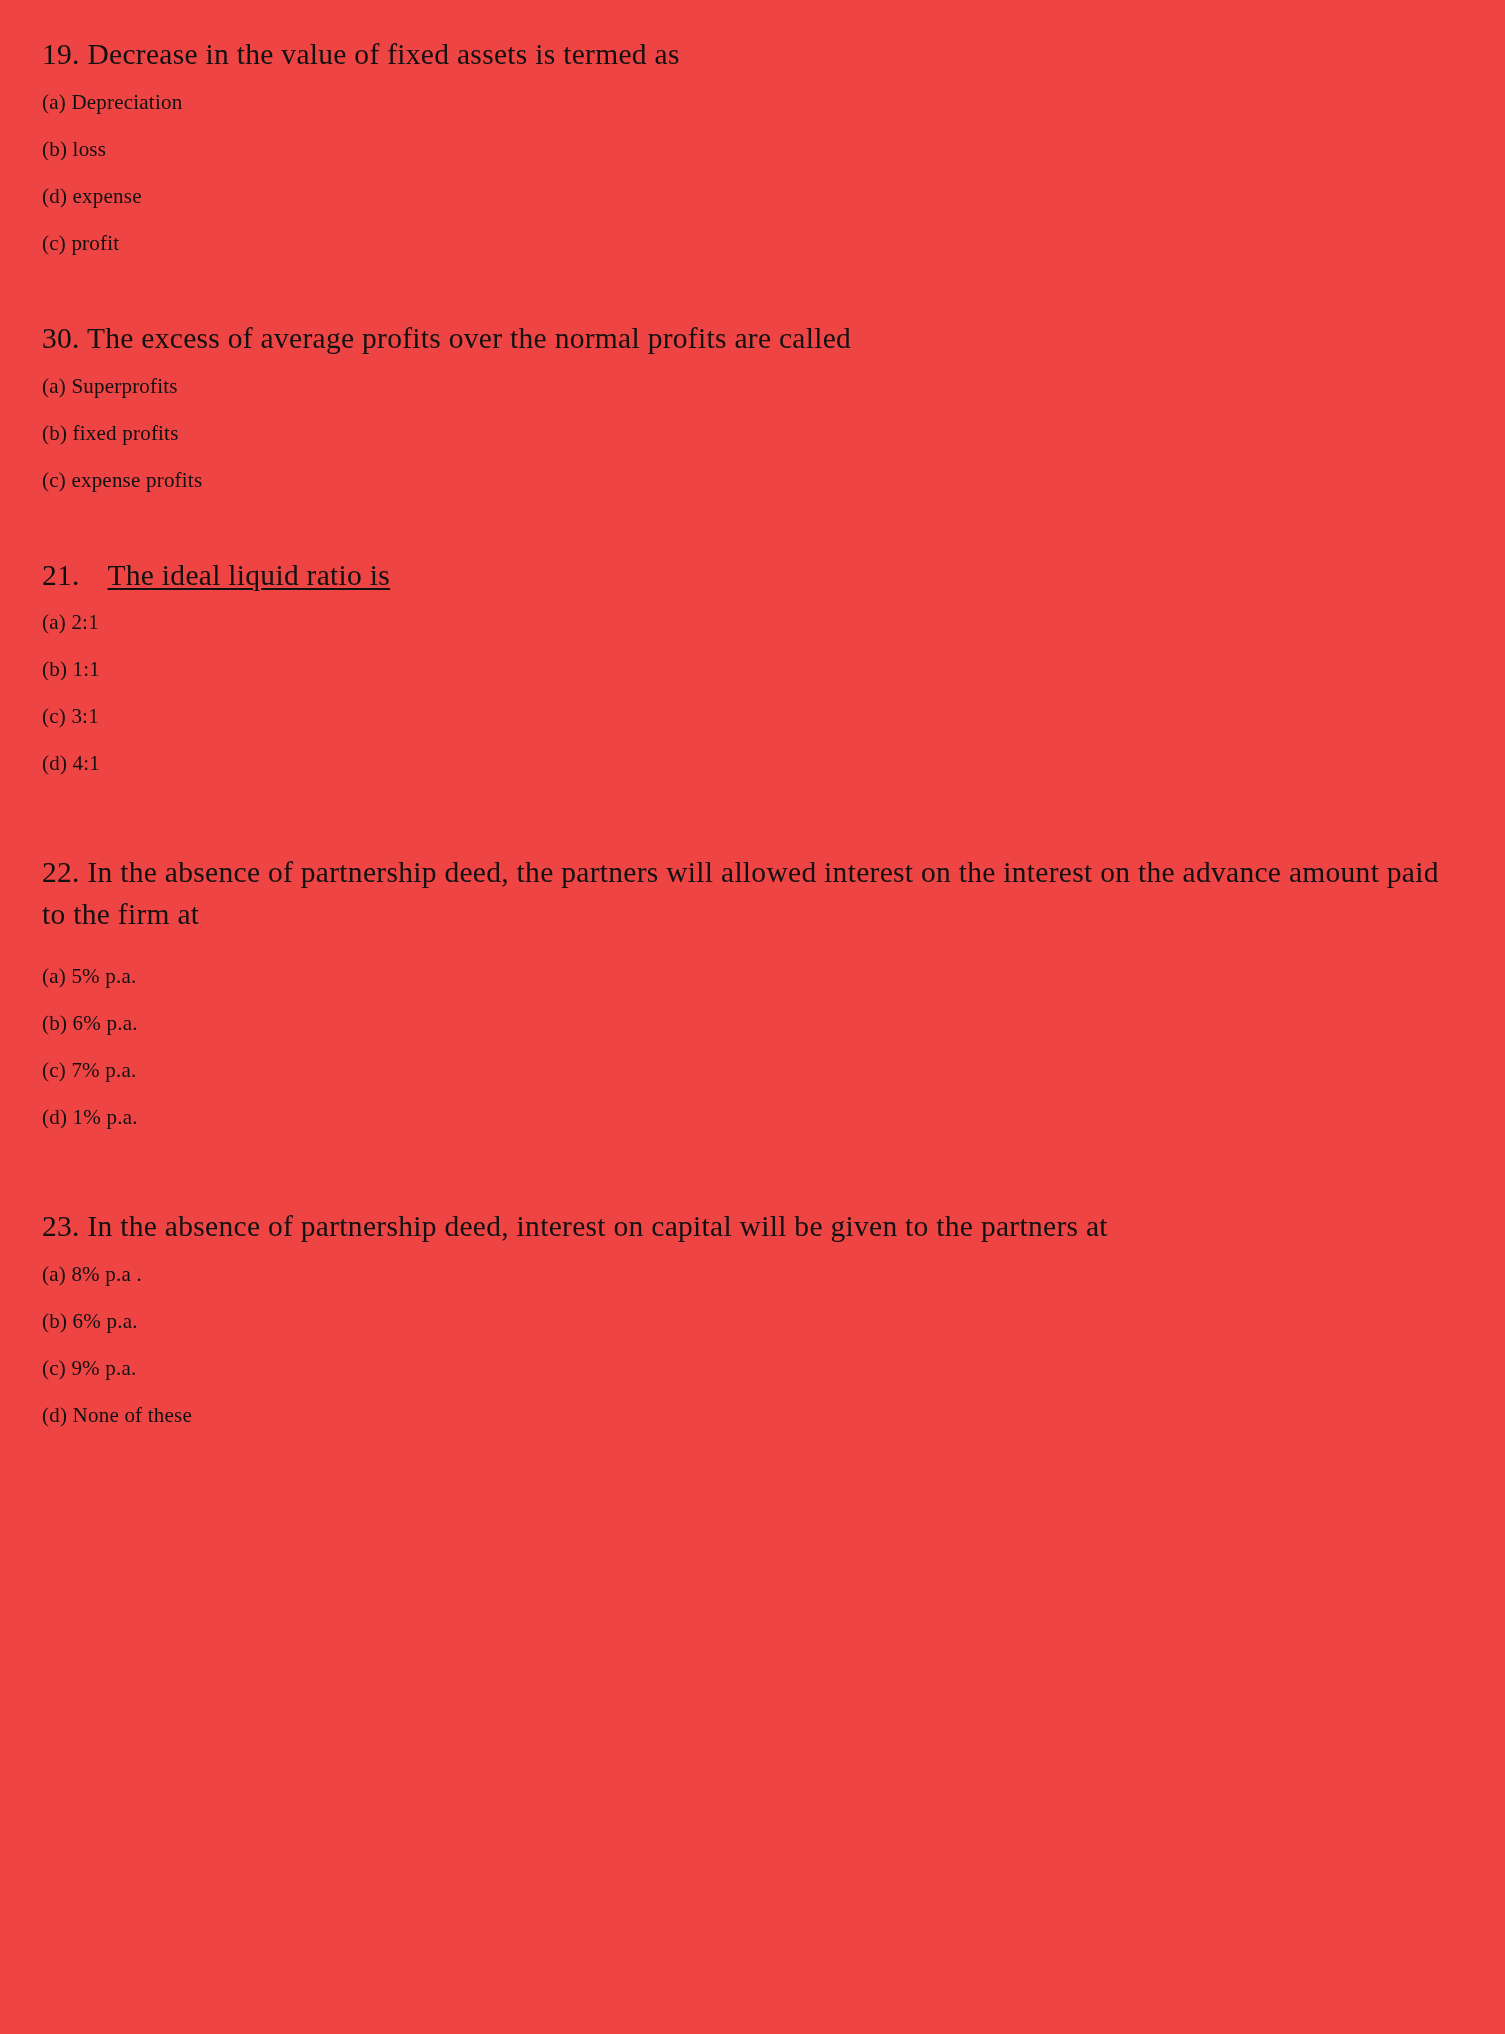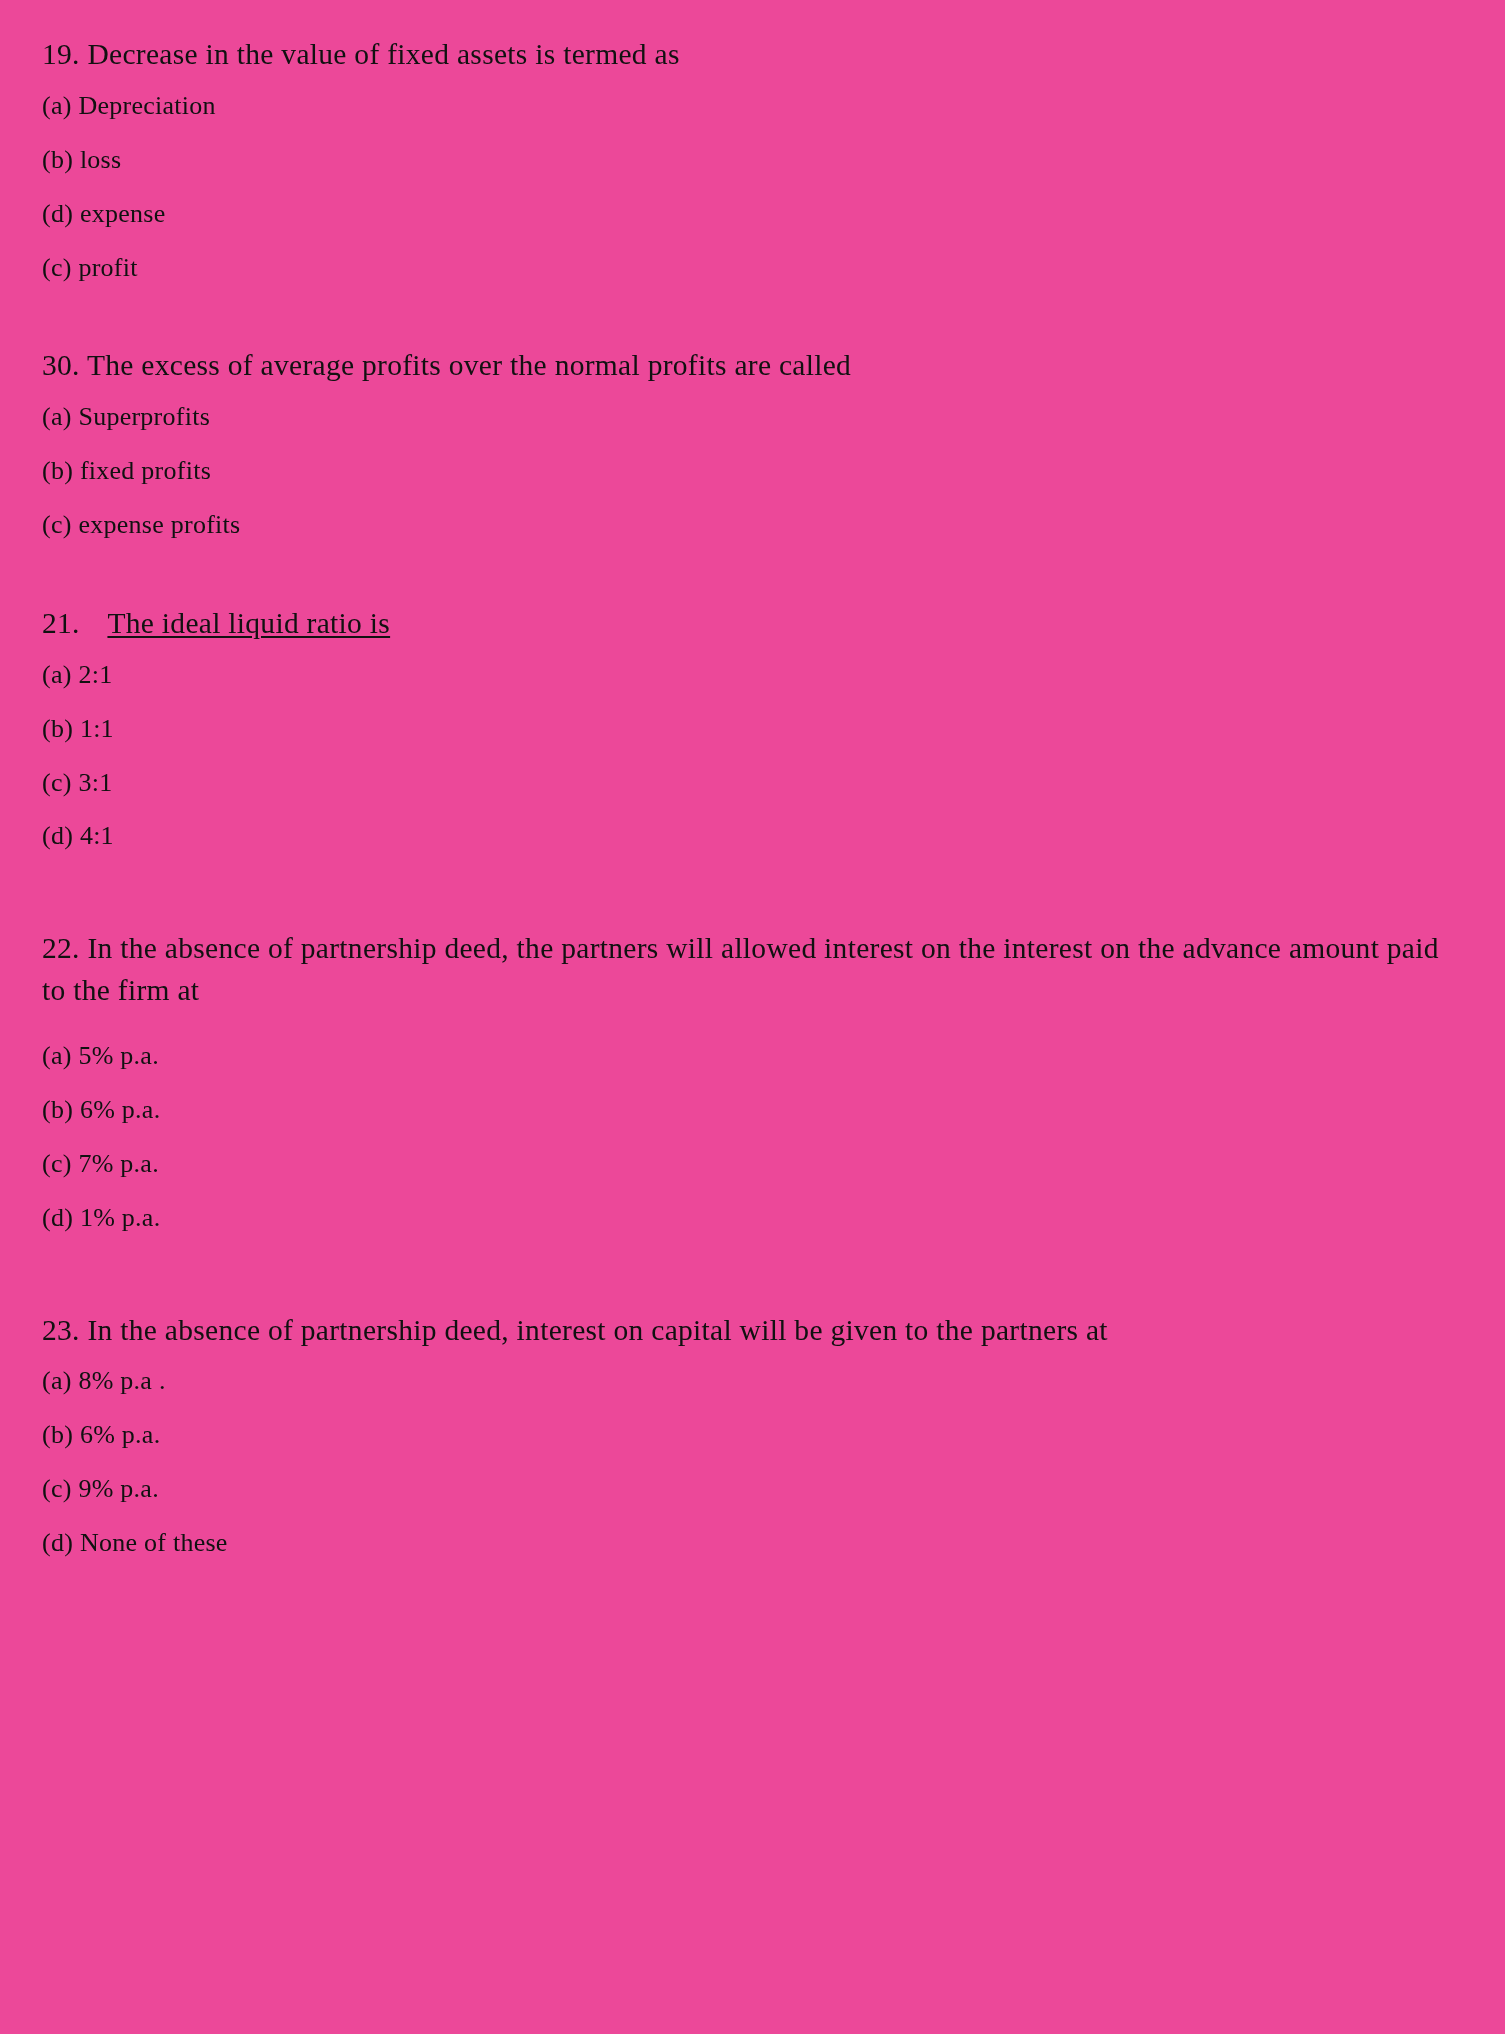--- a/index.html
+++ b/index.html
@@ -9,42 +9,42 @@
     background: #ffffff;
   }
   body {
     font-family: "Liberation Serif", "DejaVu Serif", serif;
     color: #1a1a1a;
   }
   .page {
     position: relative;
     width: 1505px;
     height: 2034px;
-    background: #ec4899;
+    background: #ef4444;
     box-sizing: border-box;
     padding: 34px 44px 0 42px;
     overflow: hidden;
   }
   .qblock {
     margin: 0 0 34px 0;
   }
   .qtext {
     font-size: 29.5px;
     line-height: 1.42;
     margin: 0 0 12px 0;
     letter-spacing: 0.01em;
     color: #111;
   }
   .qtext.underlined .stem {
     text-decoration: underline;
     text-underline-offset: 3px;
     margin-left: 20px;
   }
   .opt {
-    font-size: 26px;
+    font-size: 21px;
     line-height: 1.38;
     margin: 0 0 18px 0;
     color: #111;
     letter-spacing: 0.01em;
   }
   .opt:last-child {
     margin-bottom: 0;
   }
   .opt.indented {
     padding-left: 9px;

